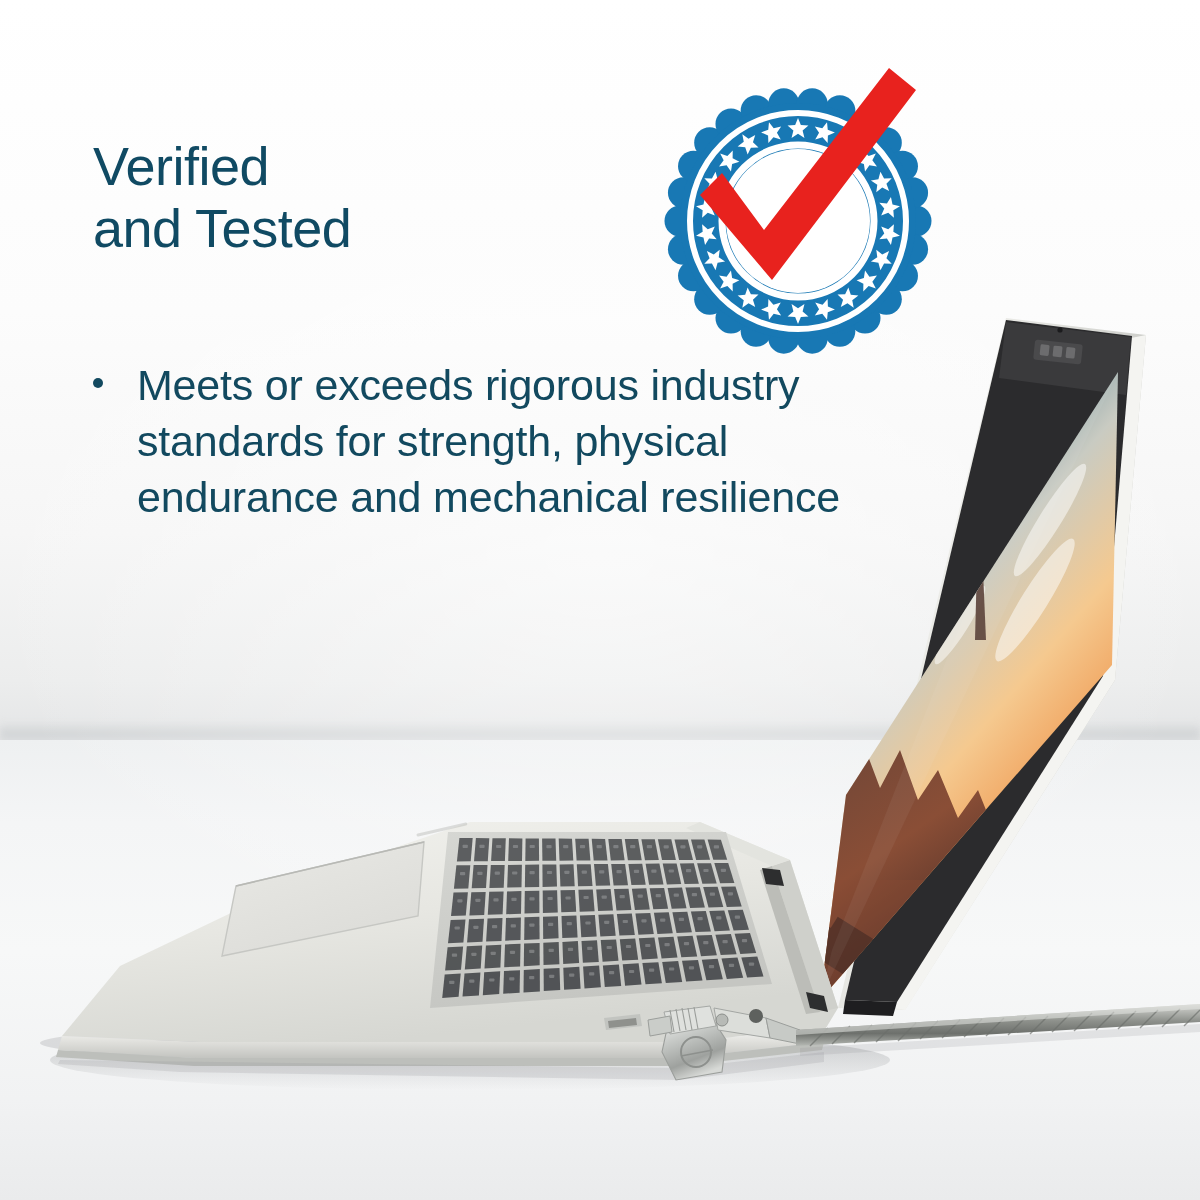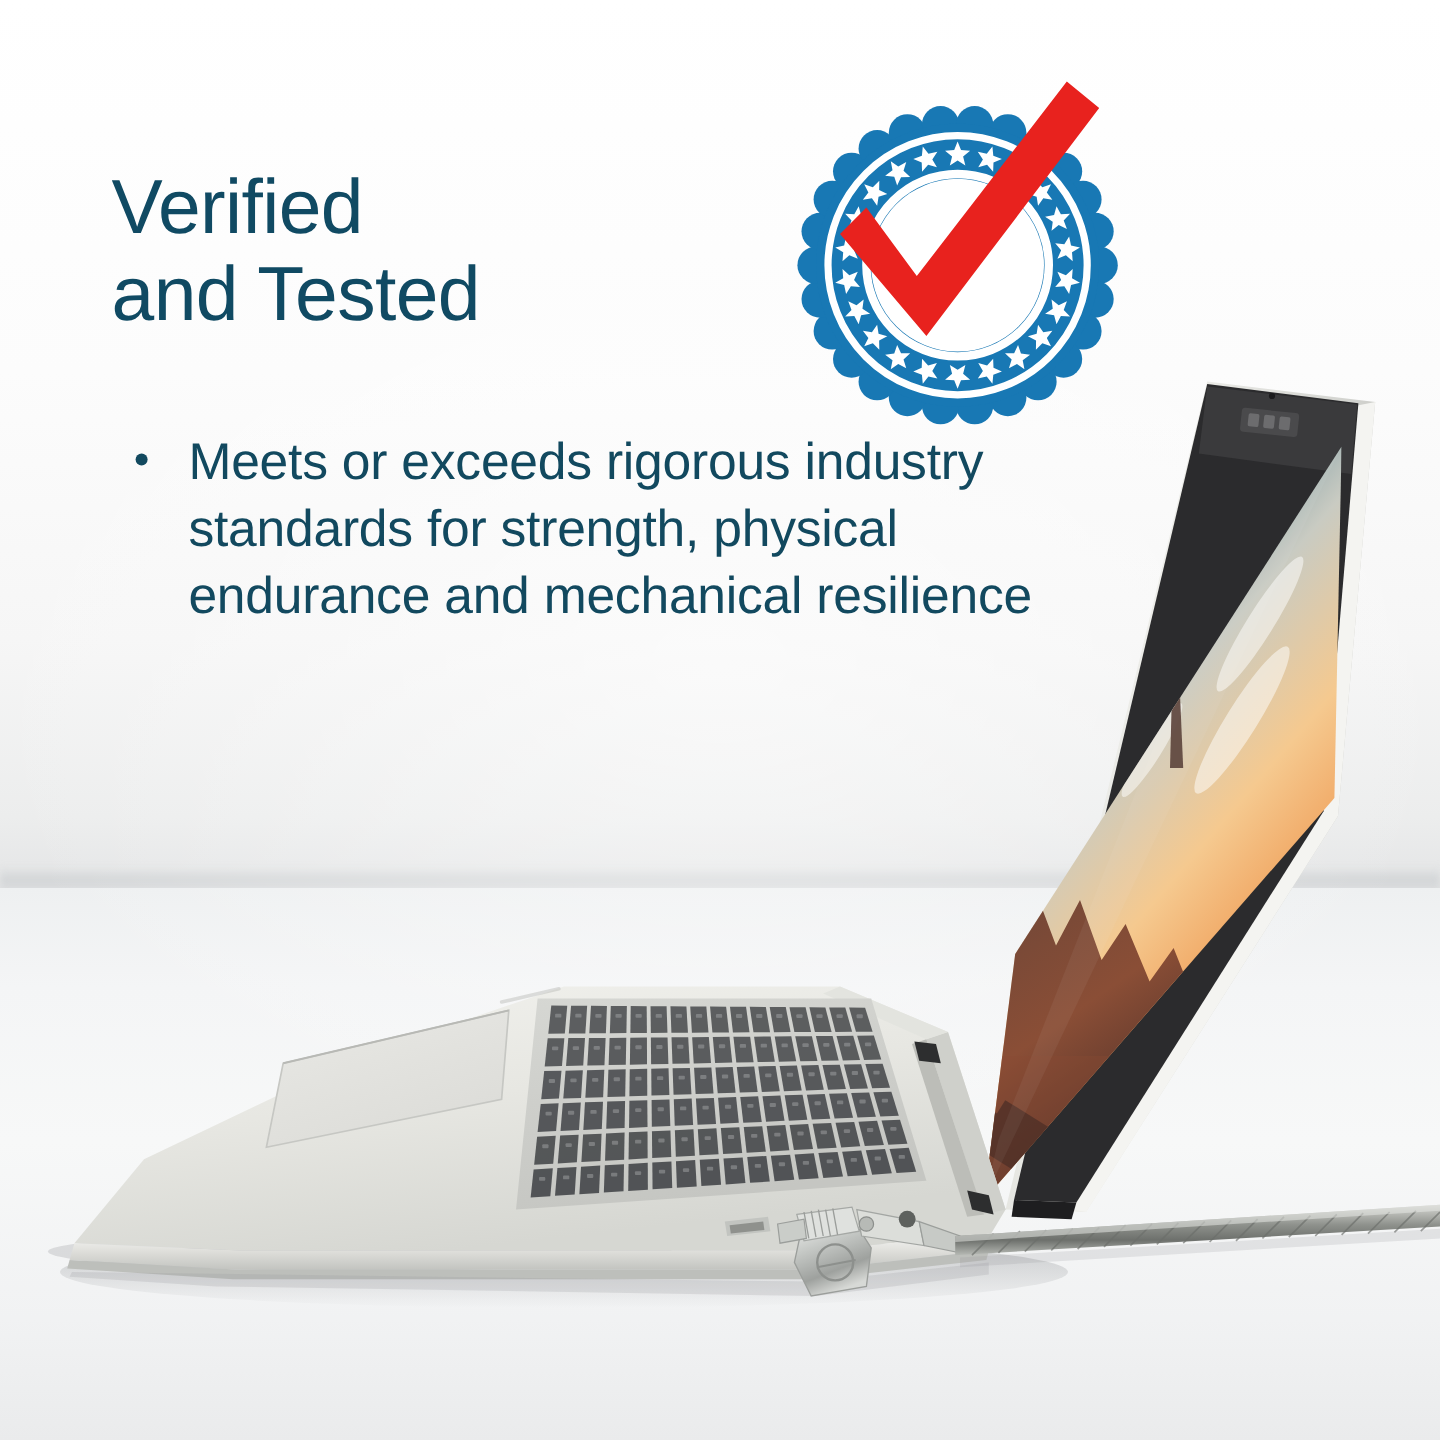--- a/index.html
+++ b/index.html
@@ -51,29 +51,29 @@
     background: radial-gradient(ellipse 900px 620px at 50% 46%, rgba(255,255,255,0.55) 0%, rgba(255,255,255,0) 70%);
     pointer-events: none;
   }
 
   
   .headline {
     position: absolute;
     left: 93px; top: 136px;
     width: 620px;
     color: #104A63;
-    font-size: 64px;
+    font-size: 54px;
     line-height: 1.14;
     font-weight: 400;
     letter-spacing: -0.5px;
     white-space: pre-line;
   }
   .bullet-list {
     position: absolute;
-    left: 105px; top: 358px;
+    left: 85px; top: 358px;
     width: 760px;
     margin: 0; padding: 0;
     list-style: none;
   }
   .bullet-item {
     position: relative;
     padding-left: 52px;
     color: #12495F;
     font-size: 43px;
     line-height: 1.30;

